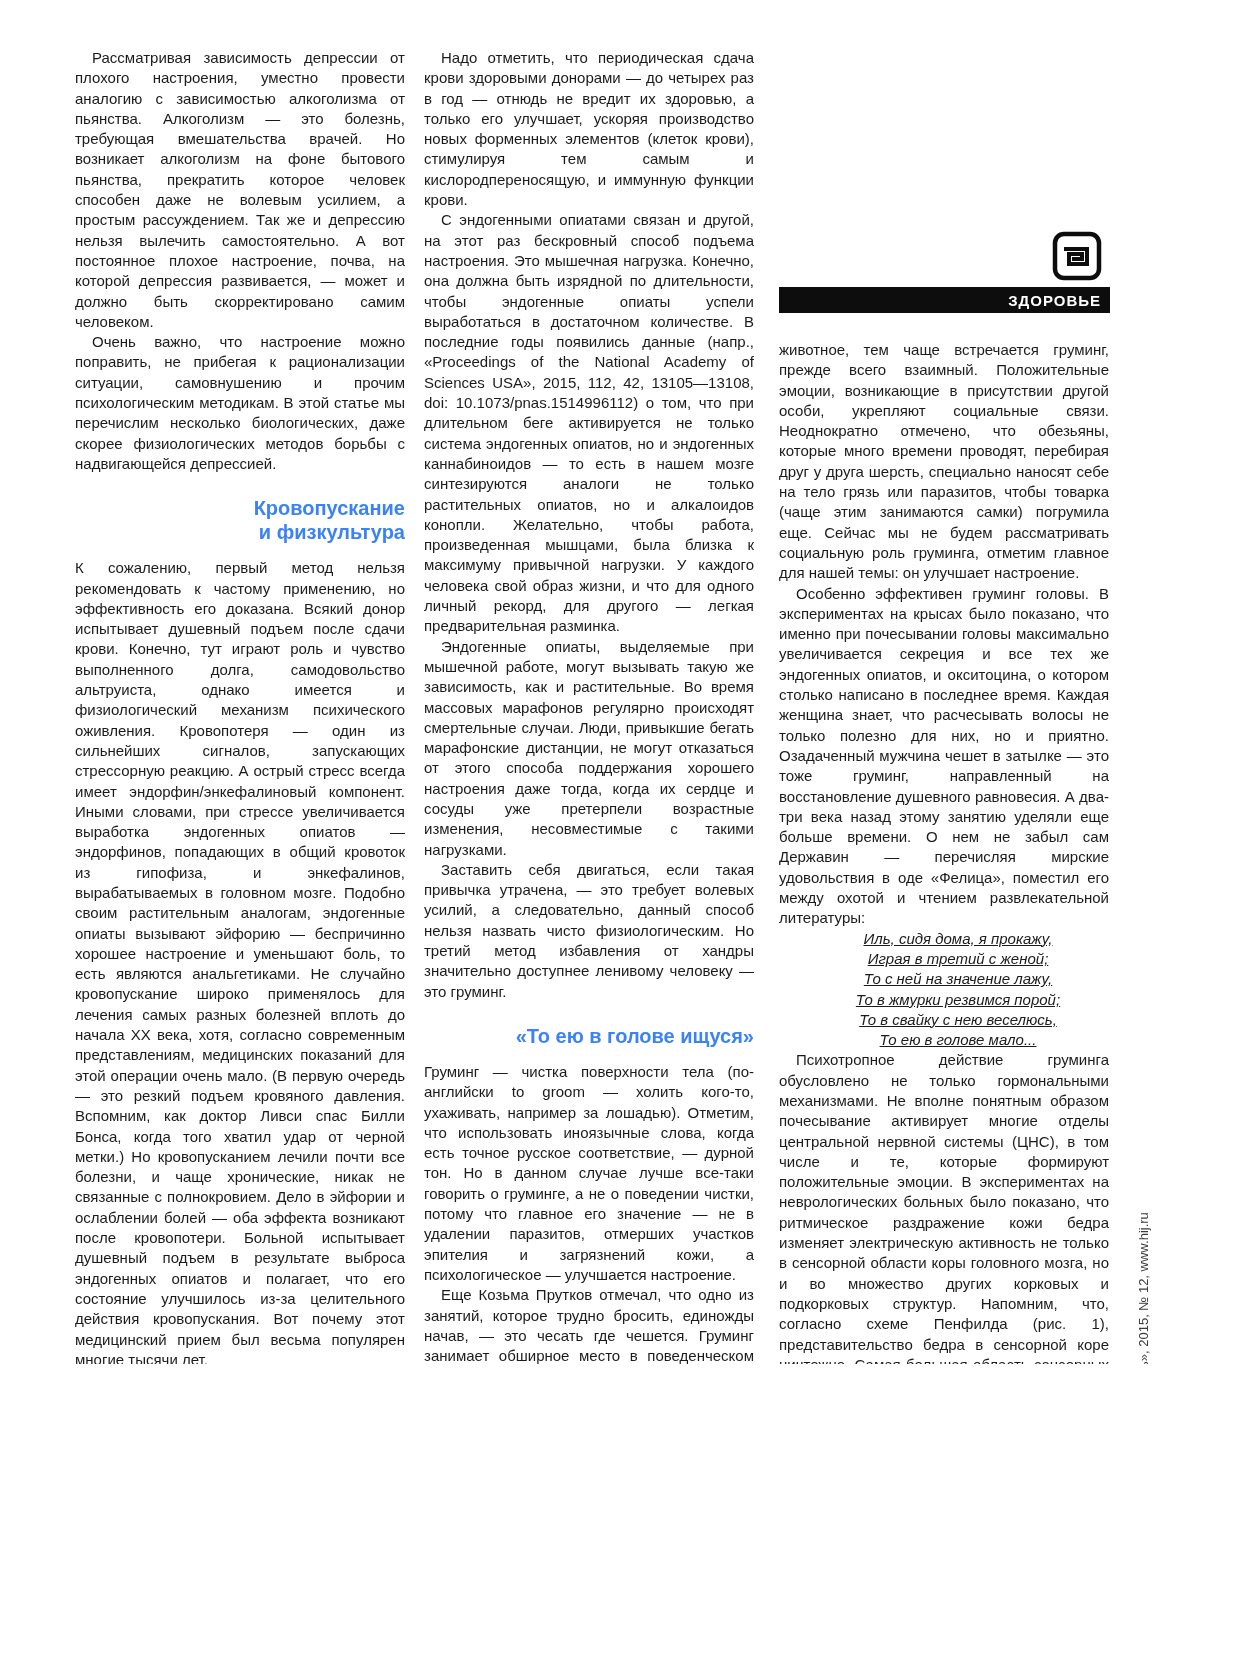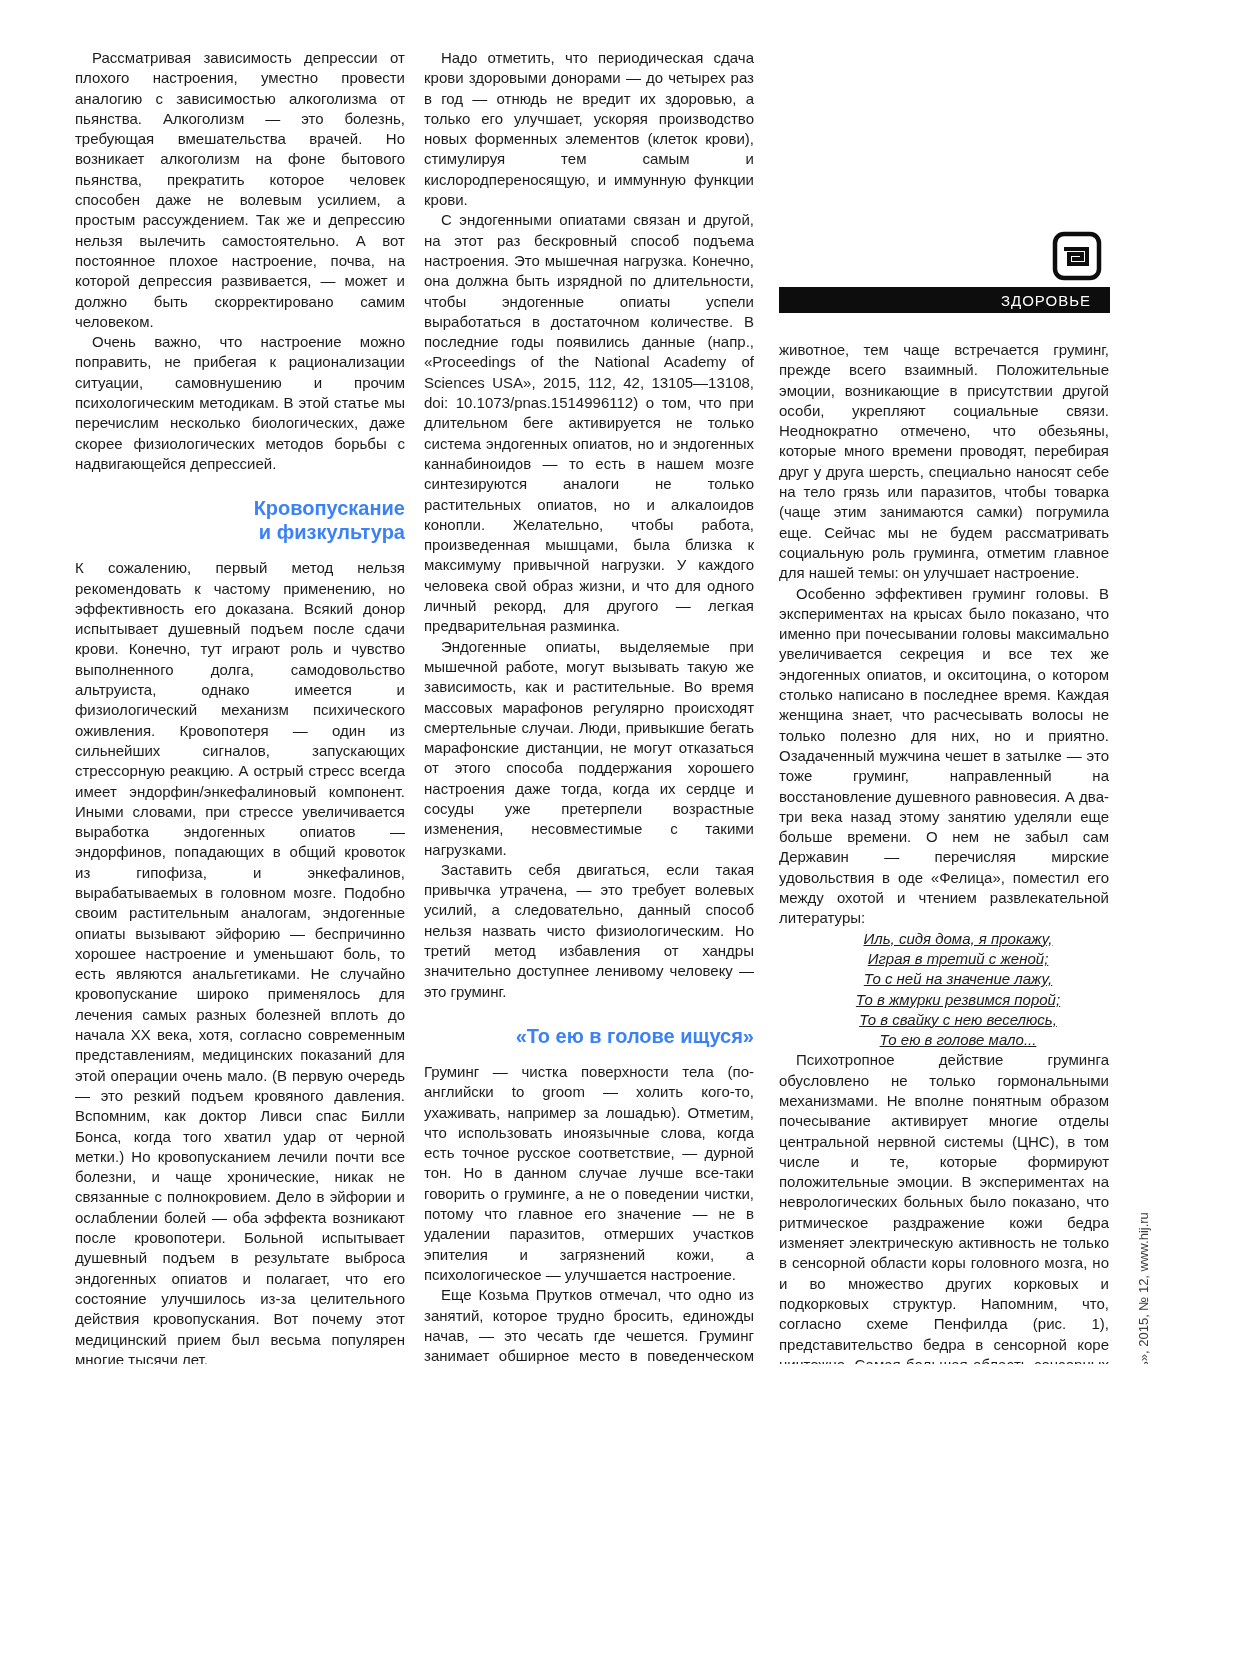--- a/index.html
+++ b/index.html
@@ -41,26 +41,26 @@
   }
   .verse { margin: 0 0 0 28px; text-align: center; font-style: italic; text-decoration: underline; }
   .verse .verse-line { line-height: 20.3px; }
   .badge-bar {
     position: absolute;
     left: 779px; top: 287px;
     width: 331px; height: 26px;
     background: #0d0d0d;
     color: #ffffff;
     font-size: 15px;
-    font-weight: normal;
+    font-weight: bold;
     letter-spacing: 1px;
     display: flex;
     align-items: center;
     justify-content: flex-end;
-    padding-right: 19px;
+    padding-right: 9px;
   }
   .logo-box {
     position: absolute;
     left: 1052px; top: 231px;
     width: 50px; height: 50px;
   }
   .logo-box svg { width: 50px; height: 50px; display: block; }
   .vertical-info {
     position: absolute;
     left: 1136px; top: 1458px;

